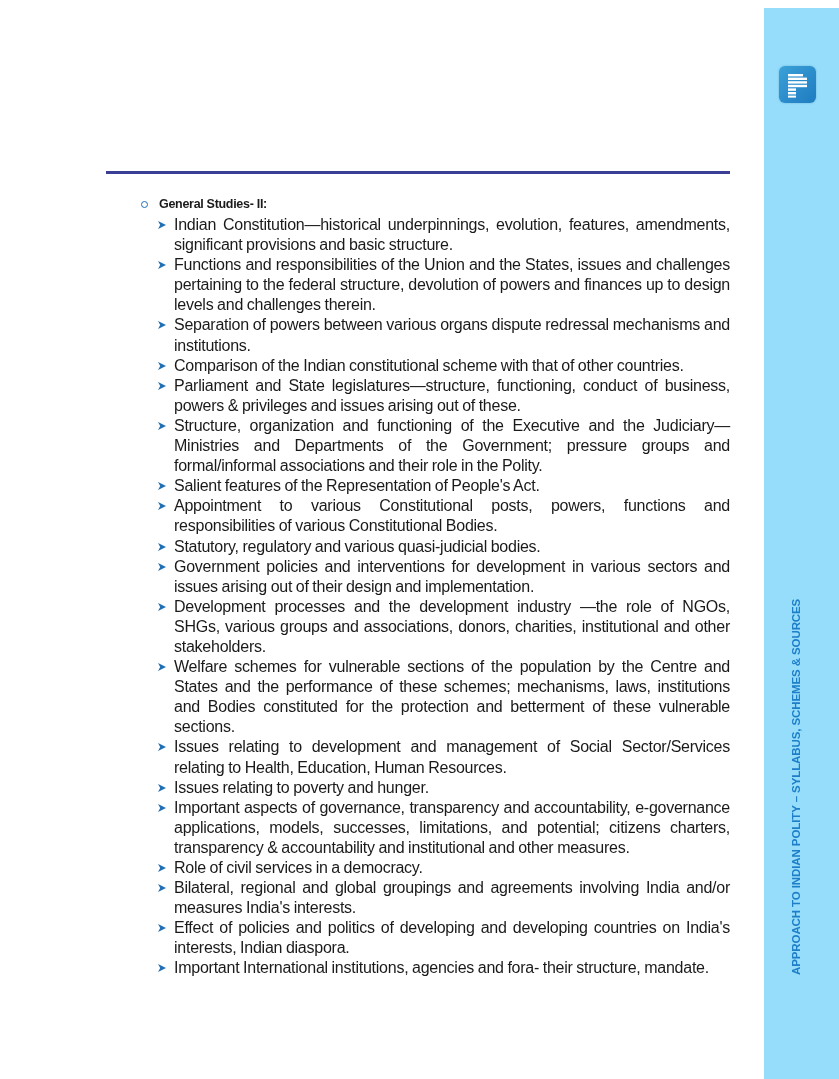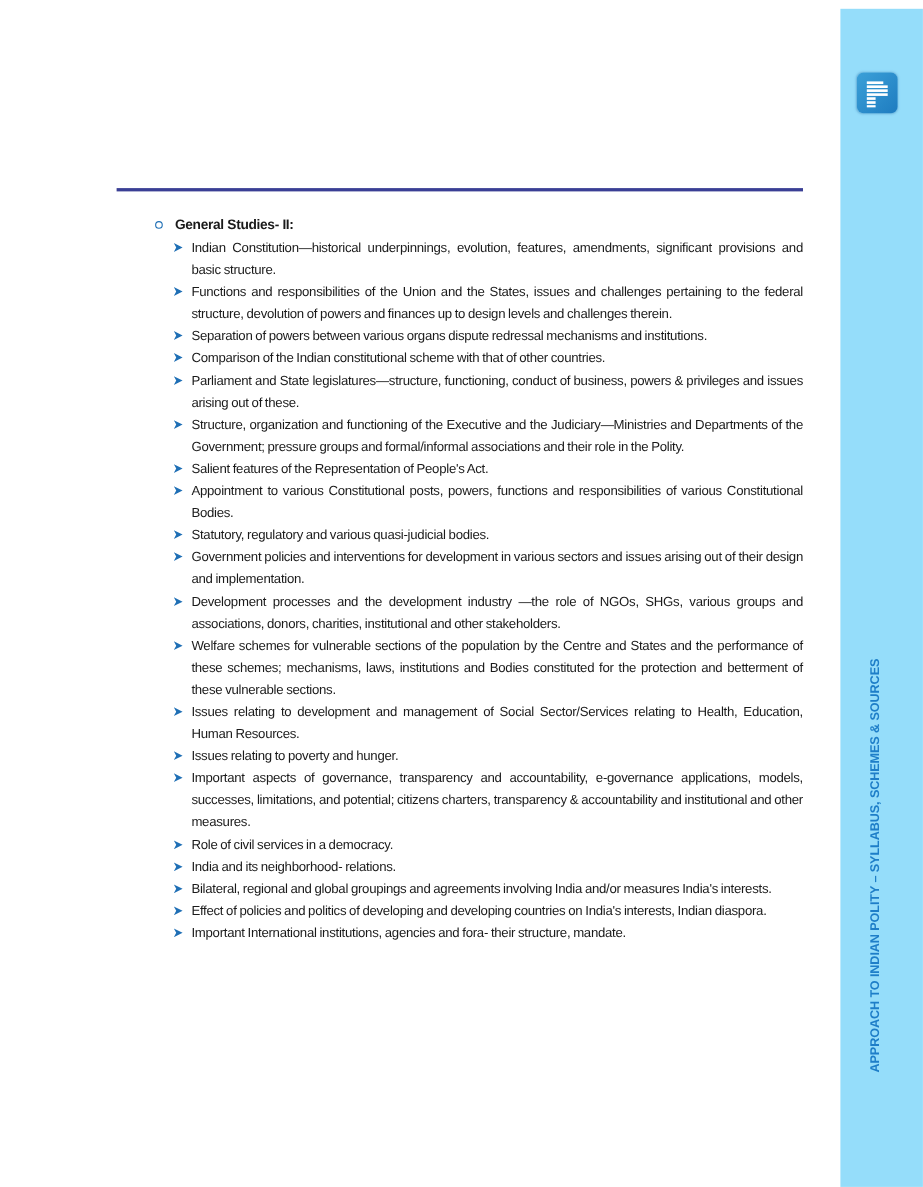--- a/index.html
+++ b/index.html
@@ -20,21 +20,21 @@
     .section-head {
       display: flex; align-items: center; height: 18px;
       font-size: 12.5px; font-weight: bold; letter-spacing: -0.3px;
     }
     .circle-bullet {
       width: 5px; height: 5px; border: 1.3px solid #1f6fb5; border-radius: 50%;
       margin-right: 11px; margin-left: 1px;
     }
     ul.items { list-style: none; margin: 2px 0 0 0; padding: 0 0 0 34px; }
     ul.items li {
-      position: relative; font-size: 12px; line-height: 20.1px;
+      position: relative; font-size: 16px; line-height: 20.1px;
       text-align: justify; letter-spacing: -0.25px; word-spacing: -0.5px;
     }
     ul.items li .arrow {
       position: absolute; left: -17px; top: 0; width: 12px; height: 20px;
       display: flex; align-items: center;
     }
     .sidebar {
       position: absolute; left: 764px; top: 8px; width: 75px; height: 1071px;
       background: #95ddfa;
     }
@@ -141,25 +141,20 @@
           </span><span>Important aspects of governance, transparency and accountability, e-governance applications, models, successes, limitations, and potential; citizens charters, transparency &amp; accountability and institutional and other measures.</span></li>
         <li><span class="arrow">
             <svg width="10" height="10" viewBox="0 0 10 10">
               <path d="M1 1 L9 5 L1 9 L3.2 5 Z" fill="#1f6fb5"></path>
             </svg>
           </span><span>Role of civil services in a democracy.</span></li>
         <li><span class="arrow">
             <svg width="10" height="10" viewBox="0 0 10 10">
               <path d="M1 1 L9 5 L1 9 L3.2 5 Z" fill="#1f6fb5"></path>
             </svg>
-          </span><span>India and its neighborhood- relations.</span></li>
-        <li><span class="arrow">
-            <svg width="10" height="10" viewBox="0 0 10 10">
-              <path d="M1 1 L9 5 L1 9 L3.2 5 Z" fill="#1f6fb5"></path>
-            </svg>
           </span><span>Bilateral, regional and global groupings and agreements involving India and/or measures India's interests.</span></li>
         <li><span class="arrow">
             <svg width="10" height="10" viewBox="0 0 10 10">
               <path d="M1 1 L9 5 L1 9 L3.2 5 Z" fill="#1f6fb5"></path>
             </svg>
           </span><span>Effect of policies and politics of developing and developing countries on India's interests, Indian diaspora.</span></li>
         <li><span class="arrow">
             <svg width="10" height="10" viewBox="0 0 10 10">
               <path d="M1 1 L9 5 L1 9 L3.2 5 Z" fill="#1f6fb5"></path>
             </svg>

